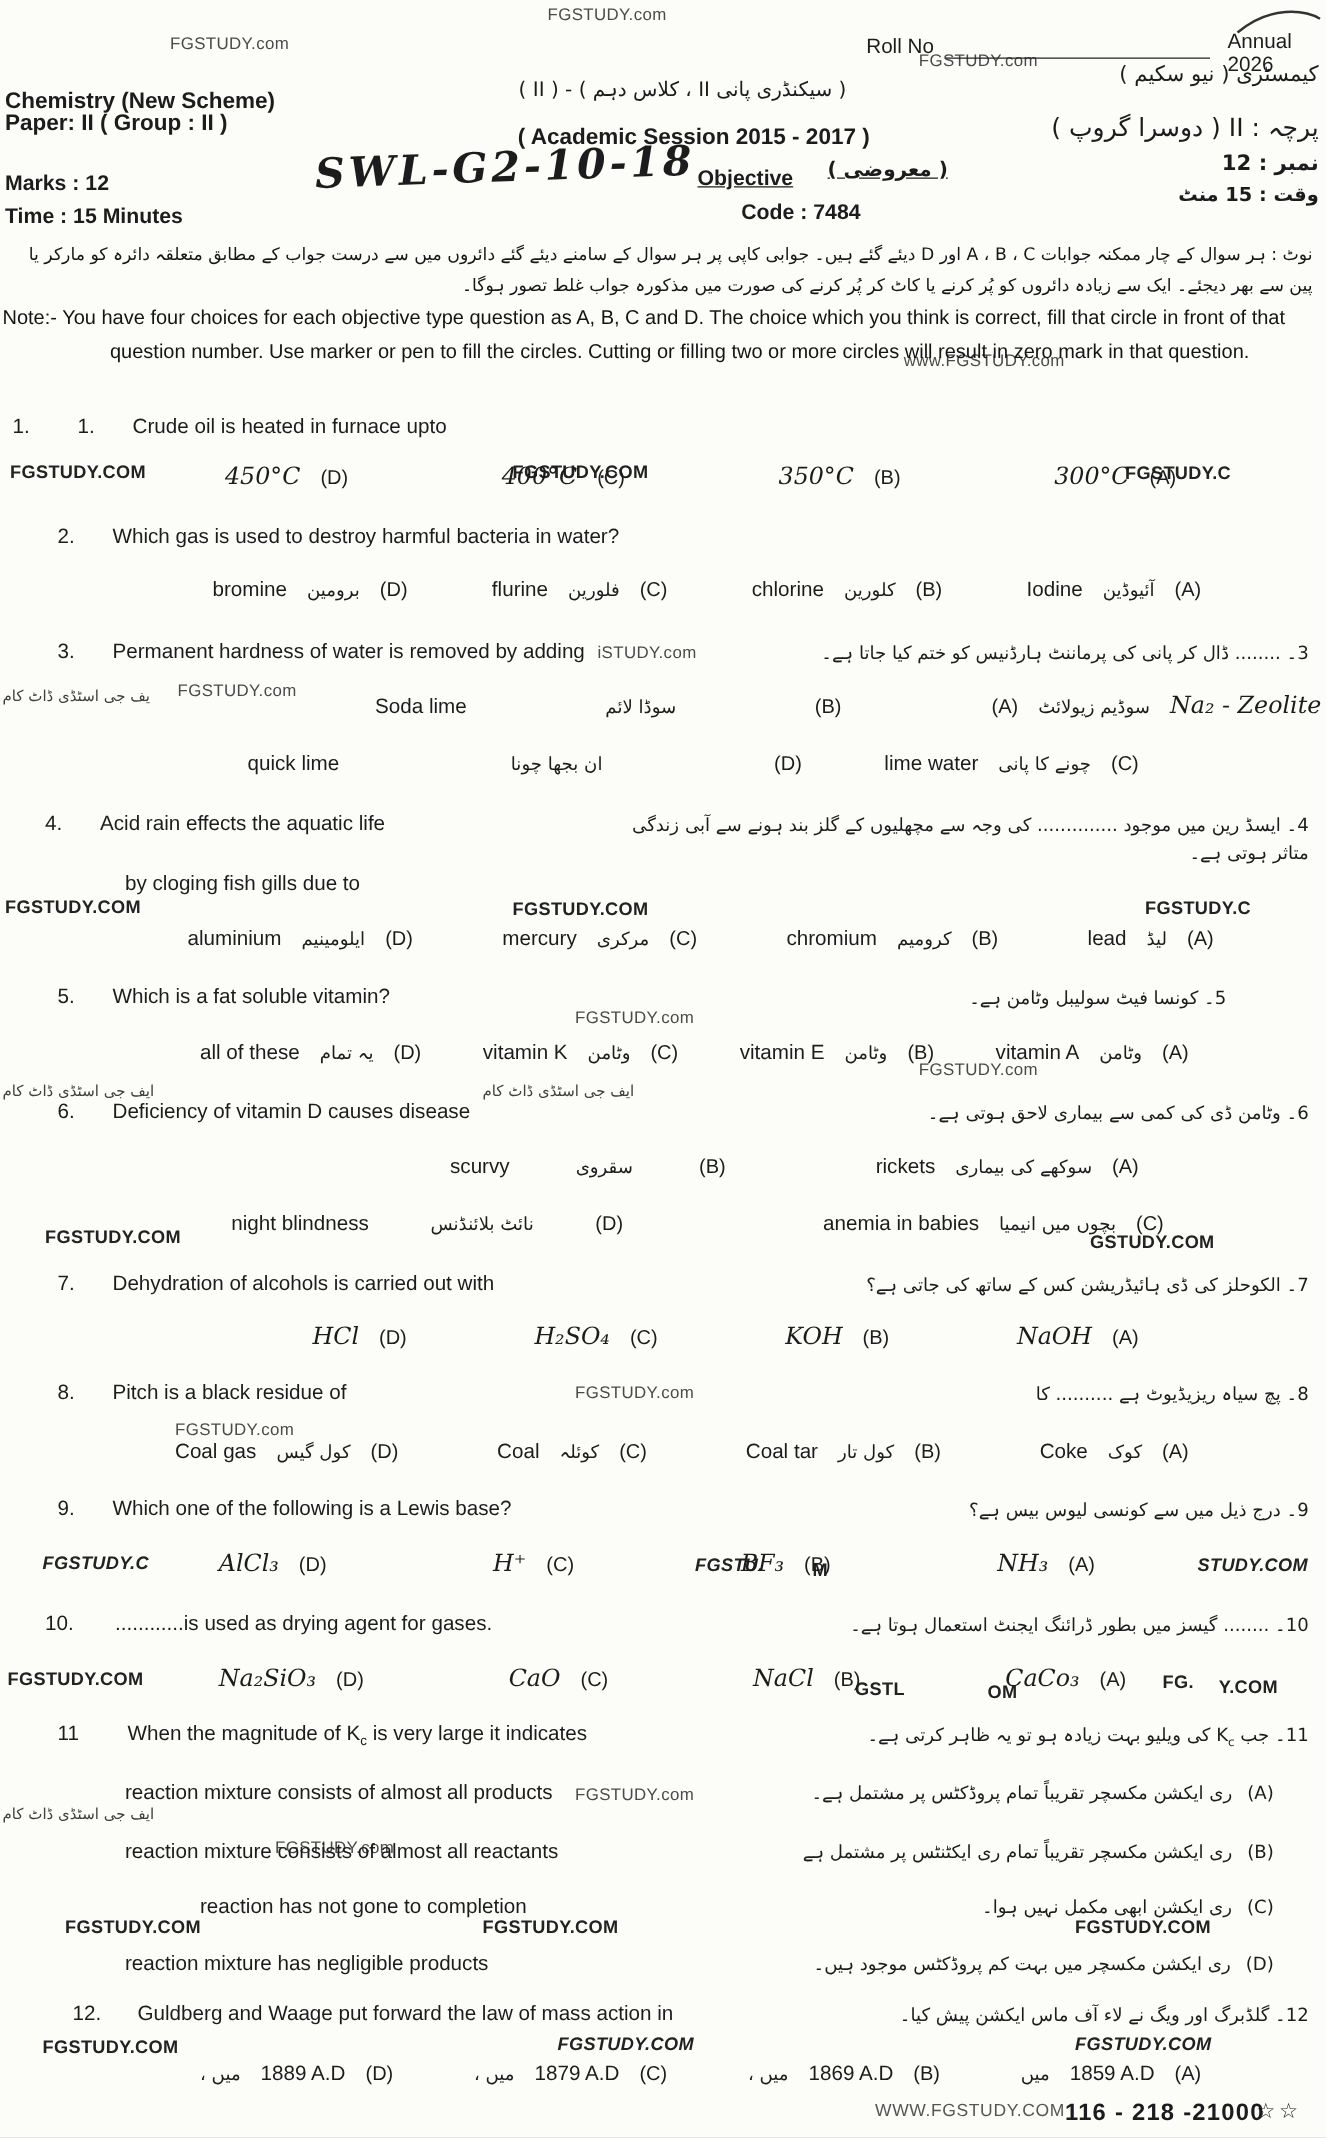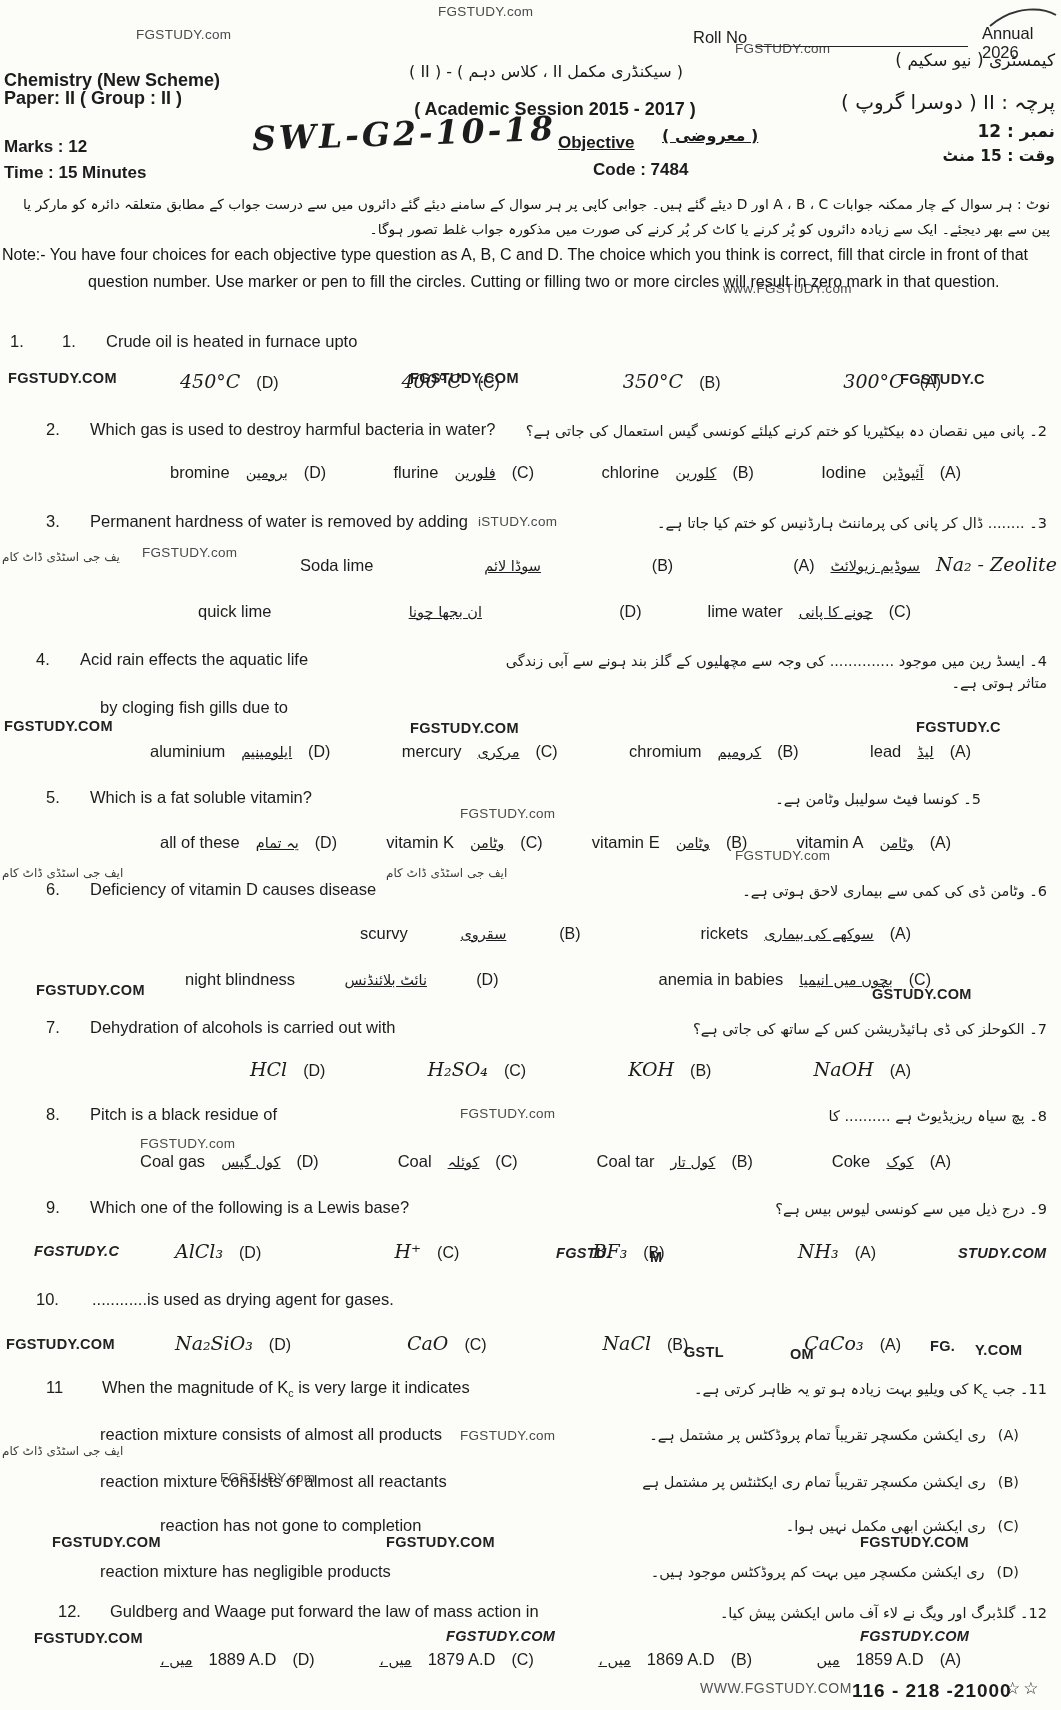--- a/index.html
+++ b/index.html
@@ -14,21 +14,21 @@
   .wm.bi{font-weight:700;font-style:italic;color:#222;font-size:14.5px;}
   .wm.ur{font-family:"DejaVu Sans",sans-serif;font-size:12px;direction:rtl;color:#3d3d3d;}
   .row{position:absolute;left:0;right:0;display:flex;justify-content:space-between;align-items:flex-start;}
   .q-en{font-size:16.5px;padding-left:10px;display:flex;align-items:baseline;max-width:520px;}
   .q-num{display:inline-block;min-width:44px;}
   .q-num.first{min-width:52px;}
   .q-ur{font-size:14.5px;text-align:right;padding-right:14px;max-width:560px;line-height:1.55;}
   .opts{position:absolute;left:0;right:0;display:flex;justify-content:space-between;align-items:baseline;}
   .opt{display:flex;align-items:baseline;gap:16px;}
   .opt .en{font-size:16.5px;}
-  .opt .ur{font-size:14.5px;text-decoration:underline;}
+  .opt .ur{font-size:14.5px;}
   .opt .letter{font-size:16px;}
   .f{font-family:"DejaVu Serif",serif;font-style:italic;font-size:19px;font-weight:400;}
   .hl{font-size:18px;font-weight:700;}
   .hm{font-size:17px;font-weight:700;}
   .handwritten{font-family:"DejaVu Serif",serif;font-style:italic;font-weight:700;font-size:33px;
                letter-spacing:3px;transform:rotate(-2deg);display:inline-block;}
   .underl{text-decoration:underline;}
   .roll-line{display:inline-block;border-bottom:1.5px solid #222;height:16px;}
   .note-ur{font-size:13.8px;line-height:1.8;text-align:right;color:#161616;}
   .note-en{font-size:16px;line-height:1.68;padding-left:86px;text-indent:-86px;color:#141414;}
@@ -90,21 +90,21 @@
 
   <span class="abs" style="left:693px;top:28px;font-size:16.5px">Roll No</span>
   <span class="abs roll-line" style="left:756px;top:30px;width:212px"></span>
   <span class="abs" style="left:982px;top:24px;font-size:16.5px">Annual 2026</span>
 
   <div class="abs hl" style="left:4px;top:70px">Chemistry (New Scheme)</div>
   <div class="abs hl" style="left:4px;top:88px">Paper: II ( Group : II )</div>
   <div class="abs hm" style="left:4px;top:137px">Marks : 12</div>
   <div class="abs hm" style="left:4px;top:163px">Time : 15 Minutes</div>
 
-  <div class="abs urdu" style="left:330px;top:62px;width:432px;text-align:center;font-size:16px">( سیکنڈری مکمل II ، کلاس دہم ) - ( II )</div>
+  <div class="abs urdu" style="left:330px;top:62px;width:432px;text-align:center;font-size:16px">( سیکنڈری پانی II ، کلاس دہم ) - ( II )</div>
   <div class="abs hl" style="left:345px;top:99px;width:420px;text-align:center">( Academic Session 2015 - 2017 )</div>
   <span class="abs handwritten" style="left:252px;top:114px">SWL-G2-10-18</span>
   <span class="abs hm underl" style="left:558px;top:133px">Objective</span>
   <span class="abs urdu b underl" style="left:662px;top:126px;font-size:16px">( معروضی )</span>
   <div class="abs hm" style="left:593px;top:160px">Code : 7484</div>
 
   <div class="abs urdu" style="right:6px;top:50px;font-size:17px;text-align:right">کیمسٹری ( نیو سکیم )</div>
   <div class="abs urdu" style="right:6px;top:90px;font-size:20px;text-align:center">پرچہ : II ( دوسرا گروپ )</div>
   <div class="abs urdu b" style="right:6px;top:121px;font-size:17px;text-align:right">نمبر : 12</div>
   <div class="abs urdu b" style="right:6px;top:147px;font-size:15.5px;text-align:right">وقت : 15 منٹ</div>
@@ -136,21 +136,20 @@
         <span class="f">300°C</span>
         <span class="letter">(A)</span>
       </div>
   </div>
 
   <div class="row" style="top:420px">
     <div class="q-en" style="padding-left:46px">
       <span class="q-num">2.</span>
       <span>Which gas is used to destroy harmful bacteria in water?</span>
     </div>
-    <div class="q-ur urdu">2۔ پانی میں نقصان دہ بیکٹیریا کو ختم کرنے کیلئے کونسی گیس استعمال کی جاتی ہے؟</div>
   </div>
   <div class="opts" style="top:463px;padding:0 100px 0 170px">
     <div class="opt">
         <span class="en">bromine</span>
         <span class="ur urdu">برومین</span>
         <span class="letter">(D)</span>
       </div>
     <div class="opt">
         <span class="en">flurine</span>
         <span class="ur urdu">فلورین</span>
@@ -373,20 +372,21 @@
         <span class="f">NH₃</span>
         <span class="letter">(A)</span>
       </div>
   </div>
 
   <div class="row" style="top:1290px">
     <div class="q-en" style="padding-left:36px">
       <span class="q-num" style="min-width:56px">10.</span>
       <span>............is used as drying agent for gases.</span>
     </div>
+    <div class="q-ur urdu">10۔ ........ گیسز میں بطور ڈرائنگ ایجنٹ استعمال ہوتا ہے۔</div>
   </div>
   <div class="opts" style="top:1332px;padding:0 160px 0 175px">
     <div class="opt">
         <span class="f">Na₂SiO₃</span>
         <span class="letter">(D)</span>
       </div>
     <div class="opt">
         <span class="f">CaO</span>
         <span class="letter">(C)</span>
       </div>

